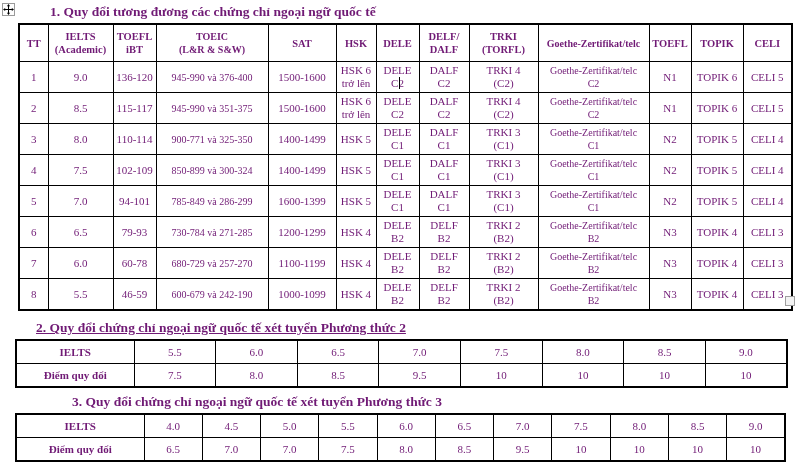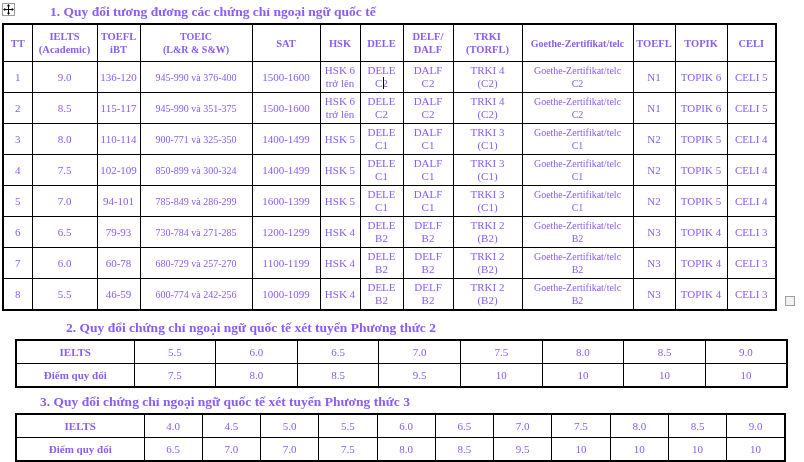--- a/index.html
+++ b/index.html
@@ -1,41 +1,41 @@
 <!DOCTYPE html>
 <html><head>
 <meta charset="utf-8">
 <style>
   html,body{margin:0;padding:0;background:#fff;}
   #page{position:relative;width:804px;height:462px;background:#fff;overflow:hidden;
-        font-family:"Liberation Serif","DejaVu Serif",serif;color:#8b5cf6;}
+        font-family:"Liberation Serif","DejaVu Serif",serif;color:#701a75;}
 
   
   .move-handle{position:absolute;left:2px;top:3px;width:13px;height:13px;
                border:1px solid #9a9a9a;background:#fdfdfd;box-sizing:border-box;
                display:flex;align-items:center;justify-content:center;}
   
   .resize-handle{position:absolute;left:785px;top:296px;width:10px;height:10px;
                  border:1px solid #9e9e9e;background:#f2f2f2;box-sizing:border-box;}
 
   h2.sec{font-size:13.5px;font-weight:bold;margin:0;line-height:17px;}
   #h1{margin:3px 0 3px 50px;}
-  #h2{margin:8px 0 3px 66px;}
-  #h3{margin:5px 0 3px 40px;}
+  #h2{margin:8px 0 3px 36px;text-decoration:underline;}
+  #h3{margin:5px 0 3px 72px;}
 
   table{border-collapse:collapse;table-layout:fixed;background:#fff;}
   table,th,td{border:1px solid #000;}
   table{border-width:2px;}
   th,td{padding:1px 2px;text-align:center;vertical-align:middle;
         white-space:pre-line;overflow:hidden;}
   th{font-size:10.5px;font-weight:bold;line-height:13px;}
   td{font-size:11px;line-height:13px;}
   .small{font-size:10px;}
 
-  #t1{margin-left:2px;width:773px;}
+  #t1{margin-left:18px;width:773px;}
   #t1 th{height:34px;}
   #t1 td{height:28px;}
 
   #t2{margin-left:15px;width:773px;}
   #t3{margin-left:15px;width:771px;}
   #t2 td,#t3 td{height:20px;}
   #t2 td:first-child,#t3 td:first-child{font-weight:bold;}
 
   .has-caret{position:relative;}
   .caret{position:absolute;left:calc(50% + 1px);bottom:3px;width:1px;height:12px;background:#000;}
@@ -229,21 +229,21 @@
           <td class="small">Goethe-Zertifikat/telc
 B2</td>
           <td>N3</td>
           <td>TOPIK 4</td>
           <td>CELI 3</td>
         </tr>
         <tr>
           <td>8</td>
           <td>5.5</td>
           <td>46-59</td>
-          <td class="small">600-774 và 242-256</td>
+          <td class="small">600-679 và 242-190</td>
           <td>1000-1099</td>
           <td>HSK 4</td>
           <td>DELE
 B2</td>
           <td>DELF
 B2</td>
           <td>TRKI 2
 (B2)</td>
           <td class="small">Goethe-Zertifikat/telc
 B2</td>

